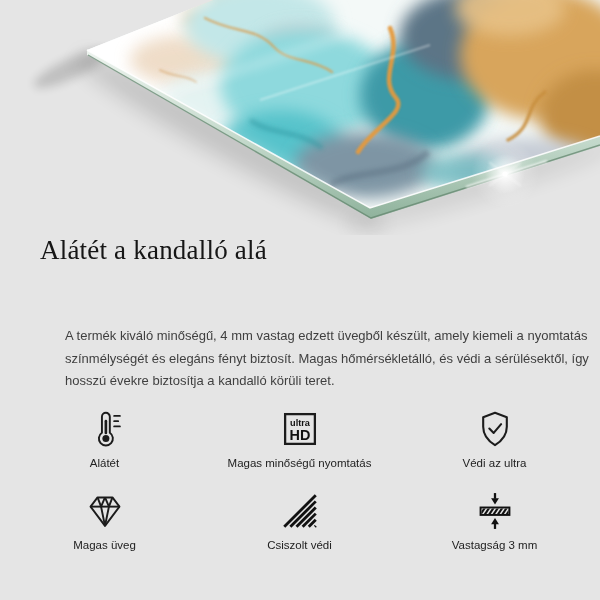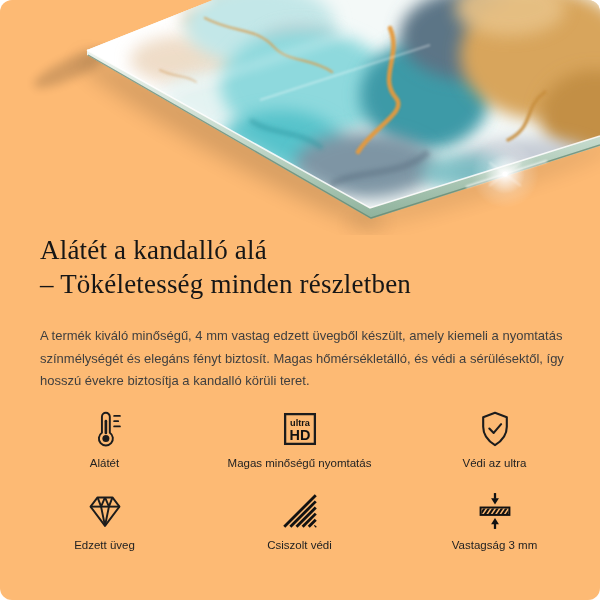--- a/index.html
+++ b/index.html
@@ -1,25 +1,25 @@
 <!DOCTYPE html>
 <html><head>
 <meta charset="utf-8">
 <style>
   html,body{margin:0;padding:0;background:#fff;}
-  .page{position:relative;width:600px;height:600px;background:#fdba74;overflow:hidden;
-        font-family:"Liberation Sans",sans-serif;border-radius:12px;}
+  .page{position:relative;width:600px;height:600px;background:#e5e5e5;overflow:hidden;
+        font-family:"Liberation Sans",sans-serif;}
   .hero{position:absolute;top:0;left:0;width:600px;height:235px;}
   .heading{position:absolute;left:40px;top:233px;margin:0;
            font-family:"Liberation Serif","DejaVu Serif",serif;
            font-size:27px;font-weight:400;color:#161616;line-height:34px;letter-spacing:.2px;}
   .heading span{display:block;}
   .intro{position:absolute;left:40px;top:312px;width:560px;
          font-size:13px;color:#3f3f3f;line-height:22.5px;}
-  .intro span{display:block;white-space:nowrap;}
+  .intro span{display:block;white-space:nowrap;margin-left:25px;}
   .features{position:absolute;left:7px;top:405px;width:586px;
             display:grid;grid-template-columns:195px 195px 195px;row-gap:18px;}
   .feature{display:flex;flex-direction:column;align-items:center;}
   .icon-box{height:48px;display:flex;align-items:center;justify-content:center;text-align:right;}
   .feature-label{margin-top:4px;font-size:11.5px;color:#222;text-align:center;}
   svg text{font-family:"Liberation Sans",sans-serif;}
 </style>
 </head>
 <body>
 
@@ -106,21 +106,20 @@
       <path d="M505 130 L505 218" stroke="#ffffff" stroke-width="2" opacity="0.9" filter="url(#b1)"></path>
       <path d="M466 187 L547 161" stroke="#ffffff" stroke-width="2" opacity="0.8" filter="url(#b1)"></path>
       <path d="M489 162 L521 186" stroke="#ffffff" stroke-width="1.2" opacity="0.5" filter="url(#b1)"></path>
       <path d="M489 186 L521 162" stroke="#ffffff" stroke-width="1.2" opacity="0.5" filter="url(#b1)"></path>
       <circle cx="505" cy="174" r="2.6" fill="#ffffff"></circle>
     </g>
   </svg>
 
   <h1 class="heading">
     <span>Alátét a kandalló alá</span>
-    <span>– Tökéletesség minden részletben</span>
   </h1>
 
   <p class="intro">
     <span>A termék kiváló minőségű, 4 mm vastag edzett üvegből készült, amely kiemeli a nyomtatás</span>
     <span>színmélységét és elegáns fényt biztosít. Magas hőmérsékletálló, és védi a sérülésektől, így</span>
     <span>hosszú évekre biztosítja a kandalló körüli teret.</span>
   </p>
 
   <div class="features">
 
@@ -158,21 +157,21 @@
     </div>
 
     <div class="feature">
       <div class="icon-box">
         <svg width="42" height="42" viewBox="0 0 48 48" fill="none" stroke="#1c1c1c" stroke-width="2.2" stroke-linejoin="round">
           <path d="M7.5 19 L15.5 8.5 H32.5 L40.5 19 L24 41 Z"></path>
           <path d="M7.5 19 H40.5"></path>
           <path d="M15.5 8.5 L19.5 19 L24 41 M32.5 8.5 L28.5 19 L24 41 M24 8.5 L19.5 19 M24 8.5 L28.5 19"></path>
         </svg>
       </div>
-      <div class="feature-label">Edzett üveg</div>
+      <div class="feature-label">Magas üveg</div>
     </div>
 
     <div class="feature">
       <div class="icon-box">
         <svg width="42" height="42" viewBox="0 0 48 48" stroke="#111" stroke-width="3.2">
           <path d="M6 42 L42 6"></path>
           <path d="M13 42 L42 13"></path>
           <path d="M20 42 L42 20"></path>
           <path d="M27 42 L42 27"></path>
           <path d="M34 42 L42 34"></path>

